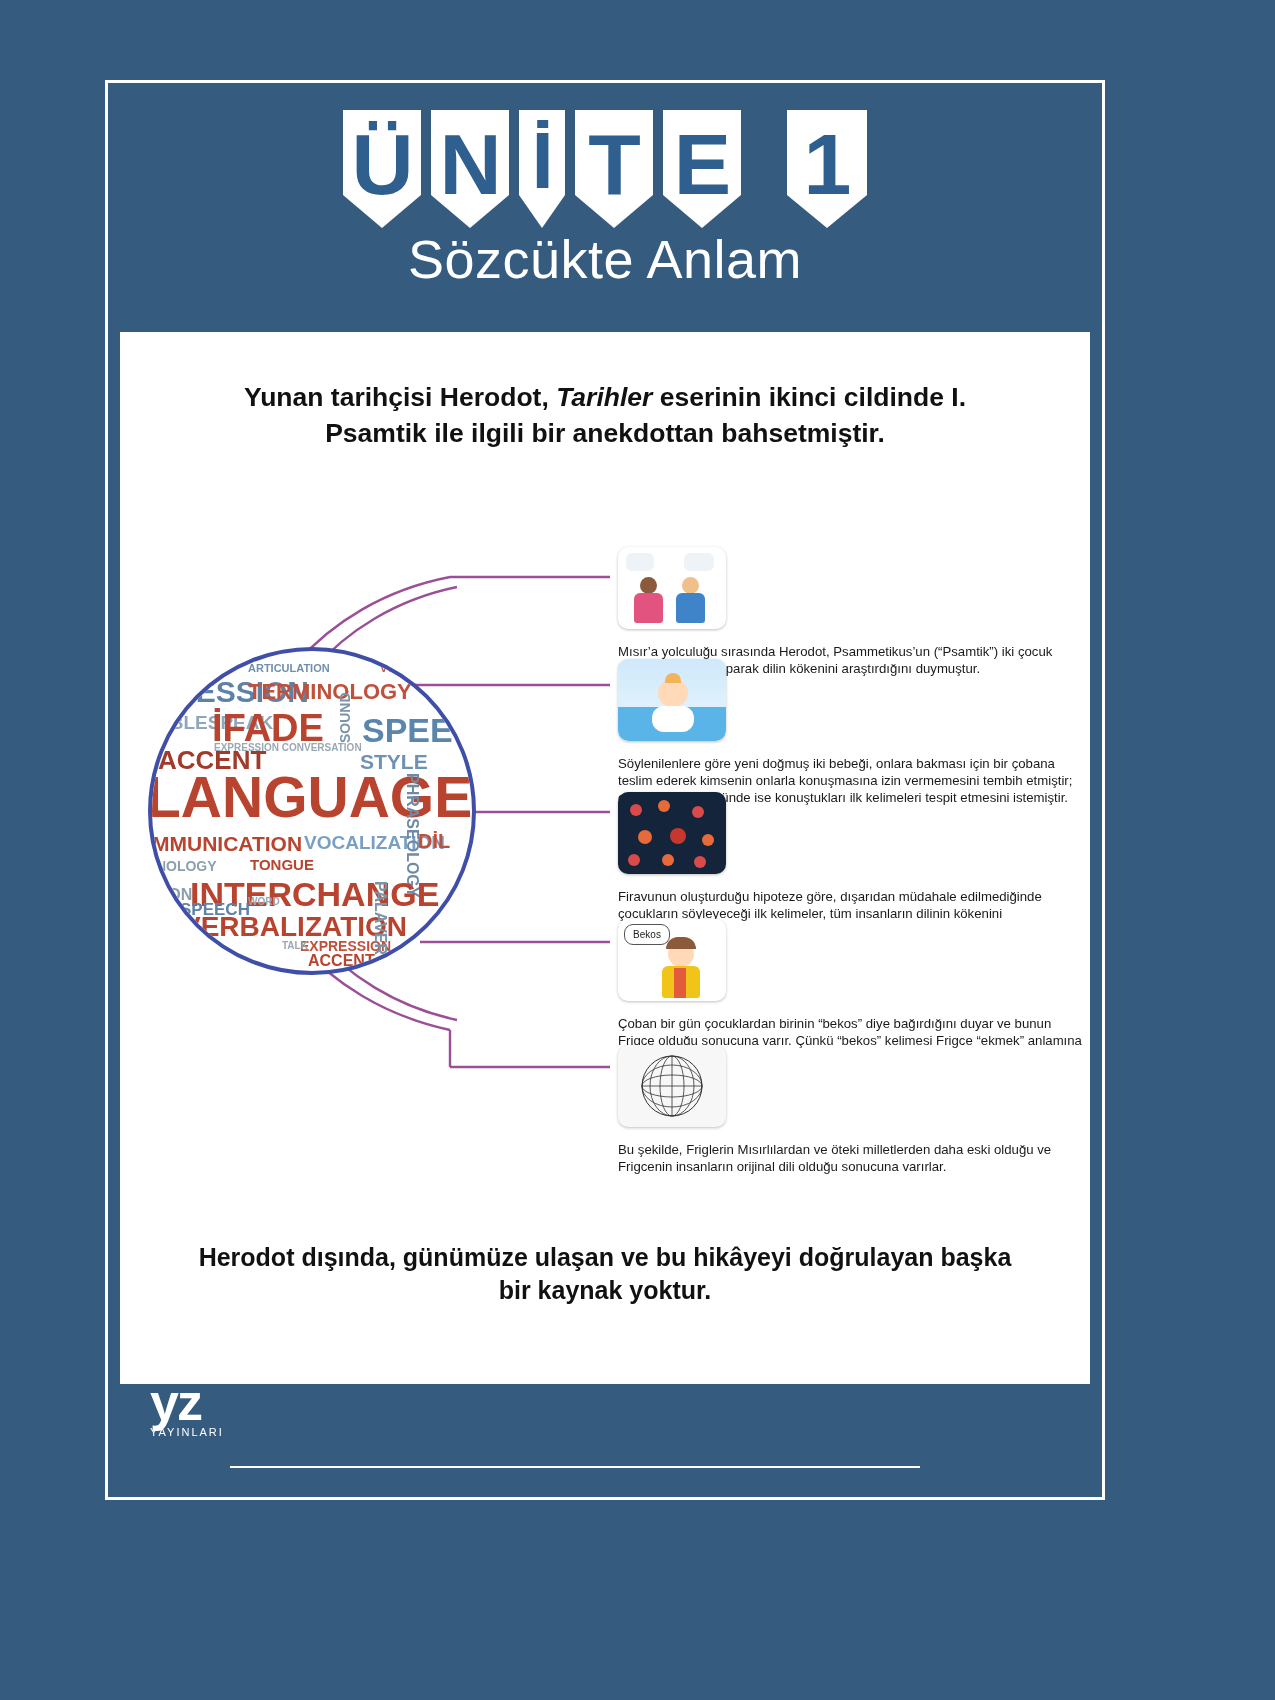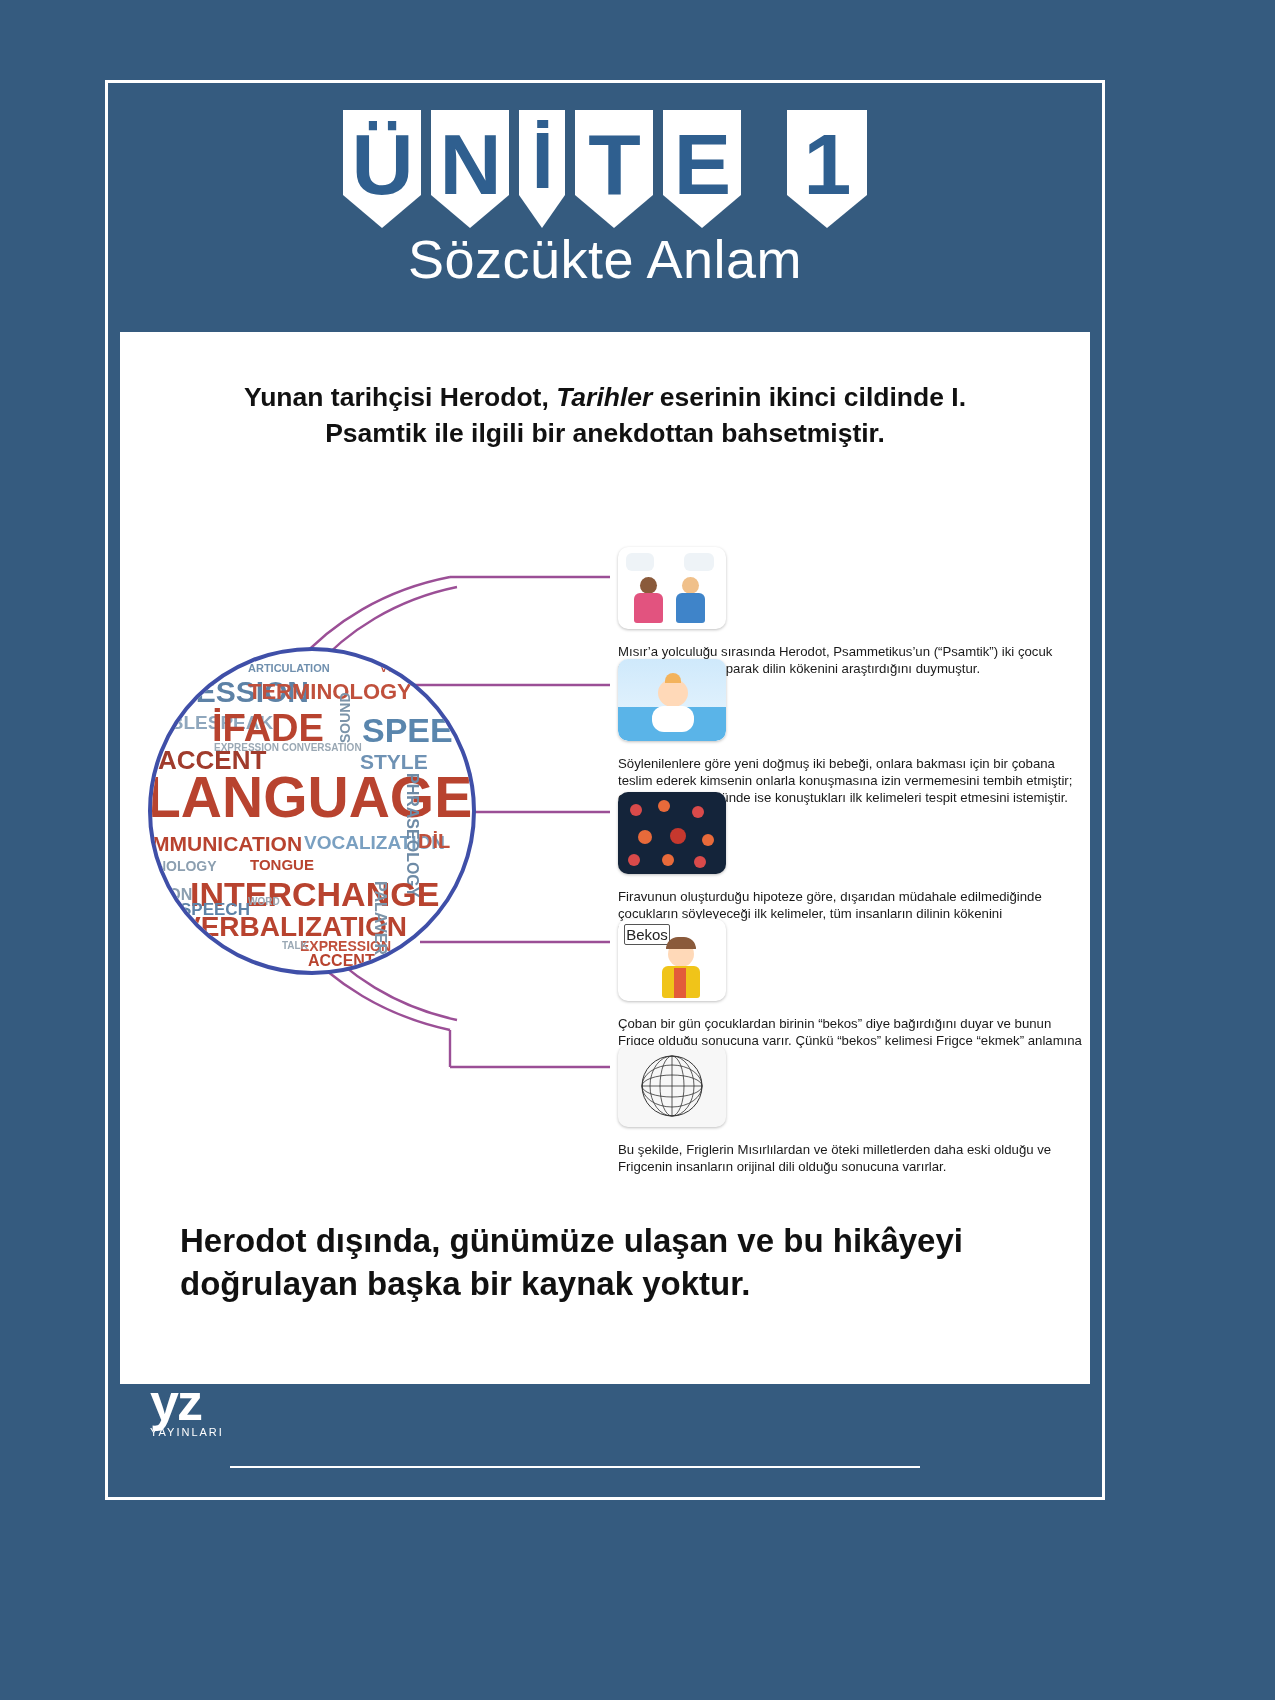--- a/index.html
+++ b/index.html
@@ -103,21 +103,22 @@
     color: #111;
     line-height: 1.35;
   }
   .lead i { font-style: italic; }
 
   .closing {
     position: absolute;
     left: 60px;
     right: 60px;
     bottom: 78px;
-    font-size: 33px;
+    text-align: center;
+    font-size: 25px;
     font-weight: bold;
     color: #111;
     line-height: 1.3;
   }
 
   
   .diagram {
     position: absolute;
     left: 0;
     top: 215px;
@@ -347,21 +348,21 @@
         <div style="position:absolute; left:84px; top:42px; width:12px; height:12px; border-radius:50%; background:#e86a3a;"></div>
         <div style="position:absolute; left:10px; top:62px; width:12px; height:12px; border-radius:50%; background:#d94a4a;"></div>
         <div style="position:absolute; left:44px; top:62px; width:12px; height:12px; border-radius:50%; background:#e86a3a;"></div>
         <div style="position:absolute; left:76px; top:64px; width:12px; height:12px; border-radius:50%; background:#d94a4a;"></div>
       </div>
       <div class="item-text">Firavunun oluşturduğu hipoteze göre, dışarıdan müdahale edilmediğinde çocukların söyleyeceği ilk kelimeler, tüm insanların dilinin kökenini belirleyecektir.</div>
     </div>
 
     <div class="item" style="top:372px;">
       <div class="thumb t4">
-        <div style="position:absolute; left:6px; top:5px; width:44px; height:19px; background:#ffffff; border:1px solid #555; border-radius:2px; font-size:15px; color:#222; display:flex; align-items:center; justify-content:center;">Bekos</div>
+        <div style="position:absolute; left:6px; top:5px; width:44px; height:19px; background:#ffffff; border:1px solid #555; border-radius:9px; font-size:10px; color:#222; display:flex; align-items:center; justify-content:center;">Bekos</div>
         <div class="kid-head" style="left:50px; top:22px; width:26px; height:26px; background:#ffd9b8;"></div>
         <div style="position:absolute; left:48px; top:18px; width:30px; height:12px; background:#8a5a3b; border-radius:14px 14px 0 0;"></div>
         <div class="kid-body" style="left:44px; top:47px; width:38px; height:32px; background:#f0c419;"></div>
         <div style="position:absolute; left:56px; top:49px; width:12px; height:30px; background:#e35b3a;"></div>
       </div>
       <div class="item-text">Çoban bir gün çocuklardan birinin “bekos” diye bağırdığını duyar ve bunun Frigce olduğu sonucuna varır. Çünkü “bekos” kelimesi Frigce “ekmek” anlamına gelir.</div>
     </div>
 
     <div class="item" style="top:498px;">
       <div class="thumb t5">

